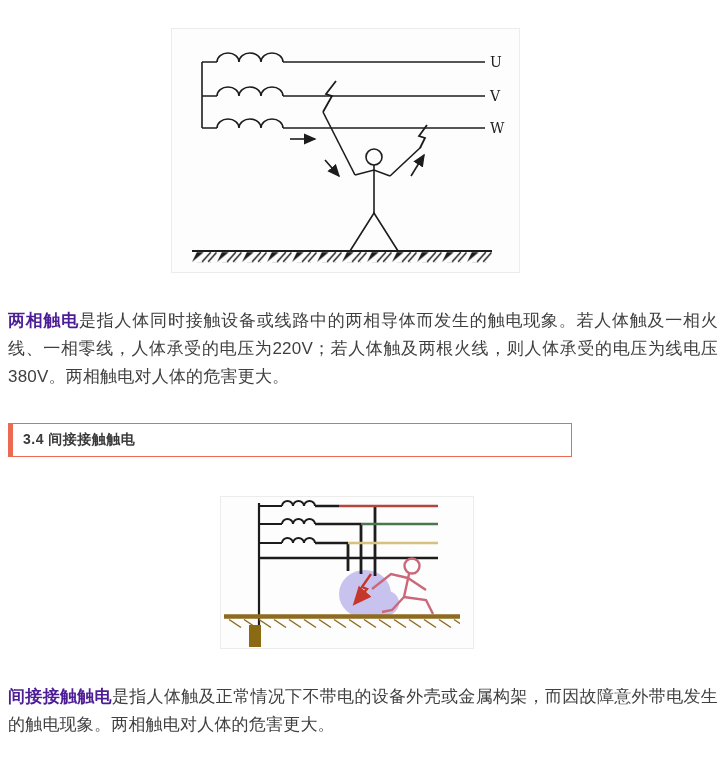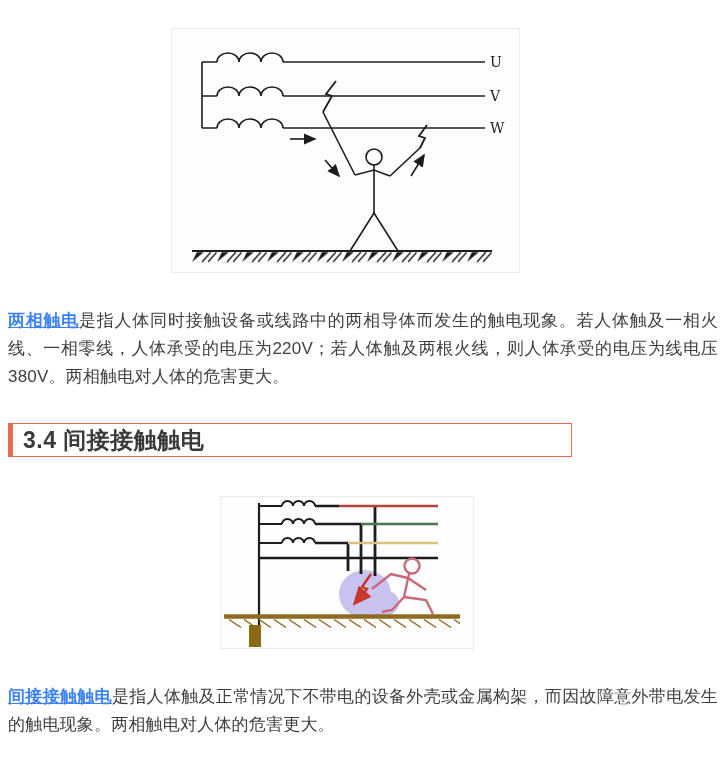--- a/index.html
+++ b/index.html
@@ -13,30 +13,30 @@
   }
   #figure1{left:171px;top:28px;width:347px;height:243px;}
   #figure2{left:220px;top:496px;width:252px;height:151px;}
   .para{
     position:absolute;left:8px;width:710px;
     font-size:17px;line-height:28px;letter-spacing:0.2px;
     color:#3f3f3f;text-align:justify;
   }
   #para1{top:290px;}
   #para2{top:666px;}
-  .para b{color:#3b82f6;font-weight:bold;text-decoration:underline;}
+  .para b{color:#4c1d95;font-weight:bold;}
   .section-header{
     position:absolute;left:8px;top:423px;width:564px;height:34px;
     box-sizing:border-box;
     border:1px solid #ec6a52;border-left:5px solid #ec6a52;
     display:flex;align-items:center;
     padding-left:10px;background:#ffffff;
   }
   .section-header .hd-text{
-    font-size:23px;font-weight:bold;color:#3a3a3a;letter-spacing:0.5px;
+    font-size:14px;font-weight:bold;color:#3a3a3a;letter-spacing:0.5px;
   }
   svg{display:block;}
   svg text{font-family:"DejaVu Serif","Liberation Serif",serif;font-size:14px;fill:#1c1c1c;}
 </style>
 </head>
 <body>
 
 <div class="figure" id="figure1">
   <svg width="347" height="243" viewBox="0 0 347 243">
     <defs>

